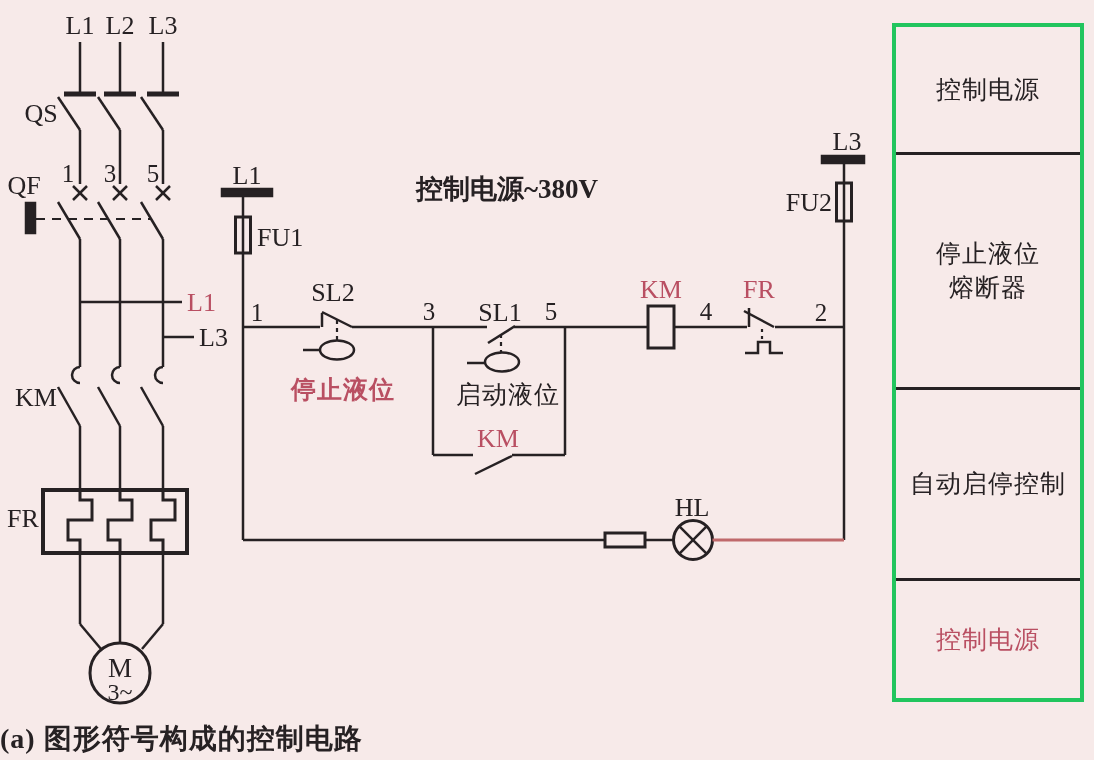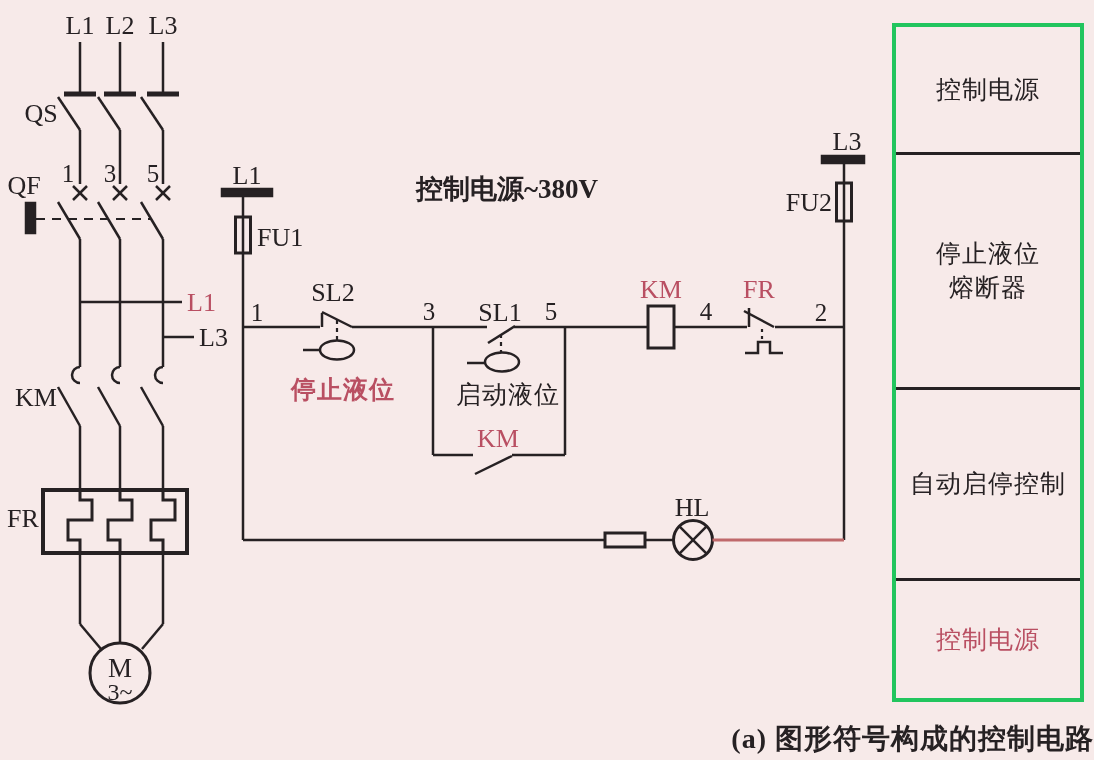--- a/index.html
+++ b/index.html
@@ -19,21 +19,21 @@
   .end{text-anchor:end;}
   
   #legend{position:absolute;left:892px;top:13px;width:192px;height:679px;
           border:4px solid #22c55e;box-sizing:border-box;display:flex;flex-direction:column;}
   .lrow{display:flex;align-items:center;justify-content:center;box-sizing:border-box;
         font-size:25px;letter-spacing:1px;text-align:center;}
   .lrow + .lrow{border-top:3px solid #262123;}
   .lrow span{white-space:pre-line;line-height:1.35;}
   .lrow .red-text{color:#b94f62;}
   
-  #caption{position:absolute;left:0;top:710px;width:1094px;text-align:right;
+  #caption{position:absolute;left:0;top:710px;width:1094px;text-align:left;
            font-size:28px;font-weight:bold;letter-spacing:1px;}
   #bottombar{position:absolute;left:0;top:750px;width:1094px;height:10px;background:#161114;}
 </style>
 </head>
 <body>
 
 <div id="stage">
 
 <svg width="1094" height="760" viewBox="0 0 1094 760">
   <g stroke="#262123" stroke-width="2.5" fill="none">

